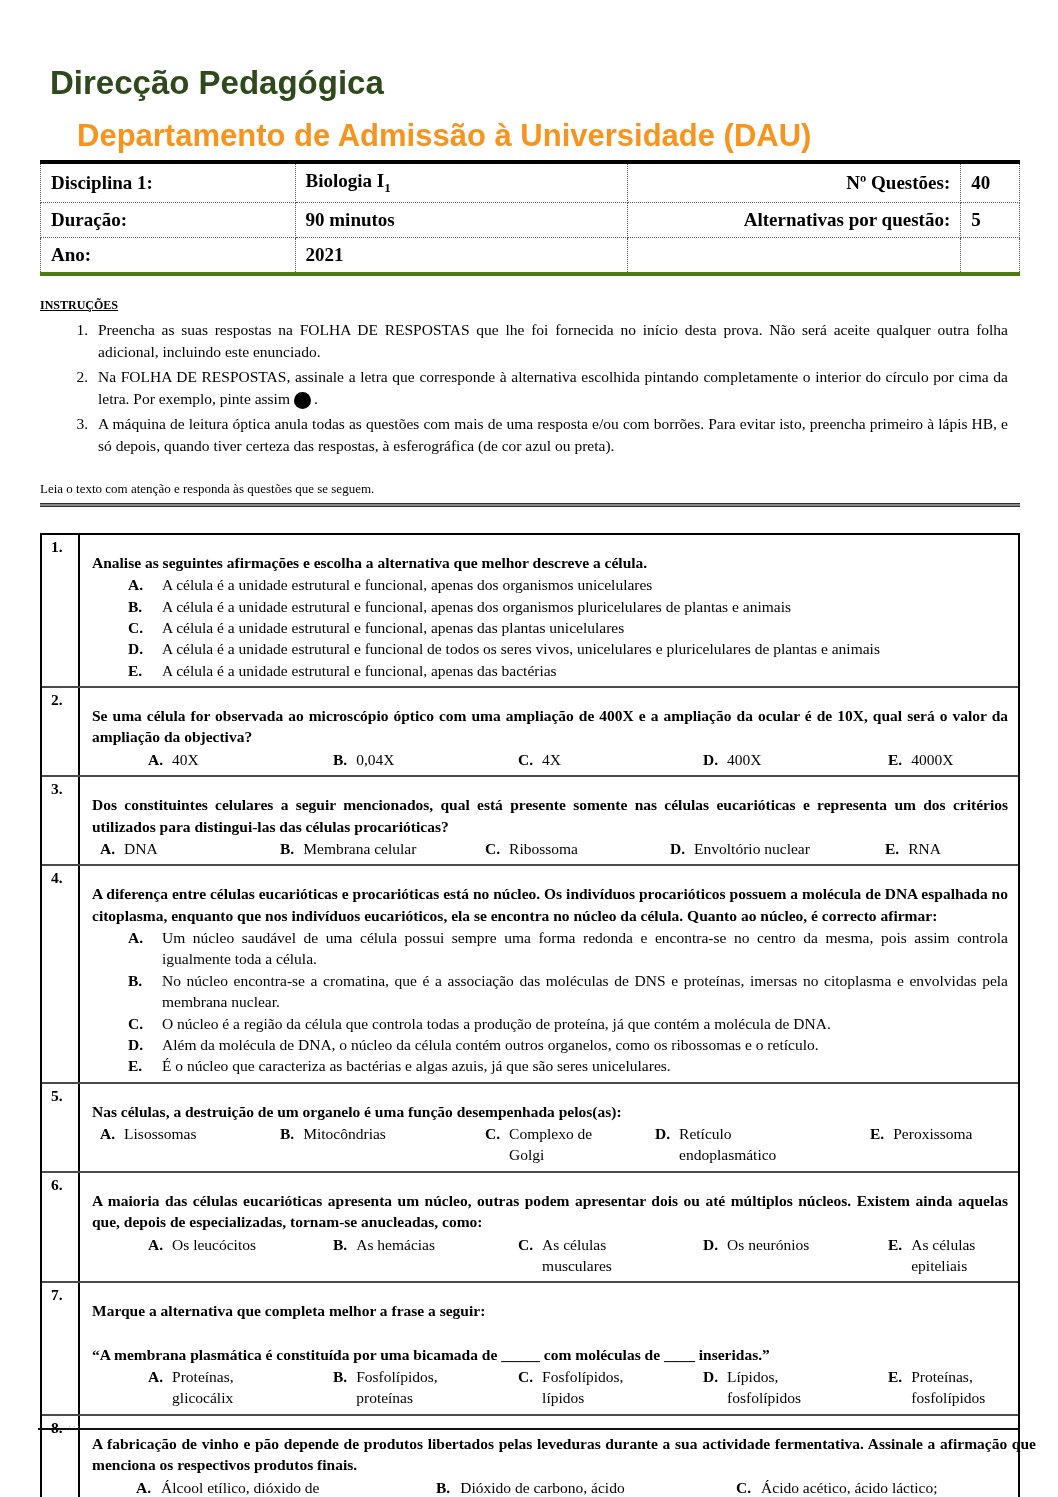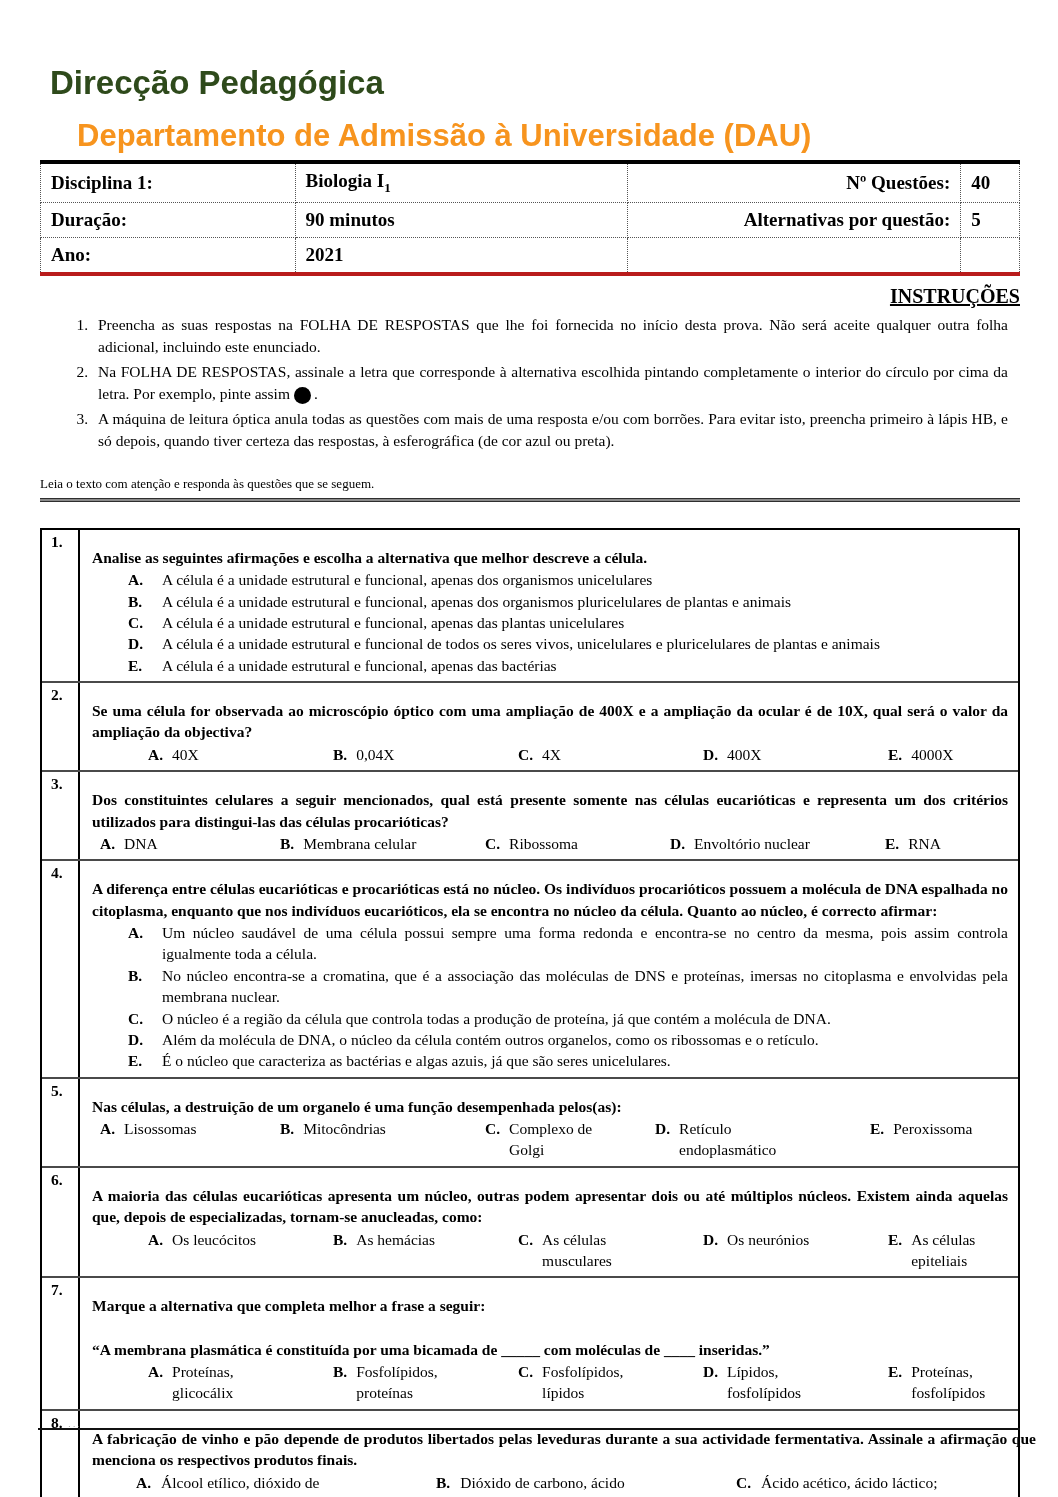--- a/index.html
+++ b/index.html
@@ -24,34 +24,34 @@
     font-size: 33px; color: #2E4A1B; margin-bottom: 16px;
   }
   .title2 {
     font-family: "Liberation Sans", sans-serif; font-weight: bold;
     font-size: 31px; color: #F7941E; margin-left: 27px;
   }
 
   
   .info-table {
     width: 100%; border-collapse: collapse; margin-top: 6px;
-    border-top: 4px solid #000; border-bottom: 4px solid #b91c1c;
+    border-top: 4px solid #000; border-bottom: 4px solid #4d7c0f;
     font-weight: bold; font-size: 19px;
   }
   .info-table td { border: 1px dotted #555; padding: 6px 10px; }
   .info-table .c1 { width: 26%; }
   .info-table .c2 { width: 34%; }
   .info-table .c3 { width: 34%; text-align: right; }
   .info-table .c4 { width: 6%; }
   sub.idx { font-size: 13px; }
 
   
   .instr-title {
-    text-align: right; font-weight: bold; text-decoration: underline;
-    font-size: 20px; margin-top: 9px; margin-bottom: 6px;
+    text-align: left; font-weight: bold; text-decoration: underline;
+    font-size: 12px; margin-top: 22px; margin-bottom: 6px;
   }
   ol.instr { margin-left: 52px; margin-right: 12px; font-size: 15.5px; line-height: 1.42; }
   ol.instr li { text-align: justify; padding-left: 6px; margin-bottom: 3px; }
   .fill-circle {
     display: inline-block; width: 17px; height: 17px; border-radius: 50%;
     background: #000; vertical-align: middle; margin: 0 3px 0 4px;
   }
 
   .lead { font-size: 13px; margin-top: 24px; margin-bottom: 6px; }
   .divider { height: 4px; background: #8a8a8a; border-top: 1px solid #2e2e2e; border-bottom: 1px solid #2e2e2e; }

